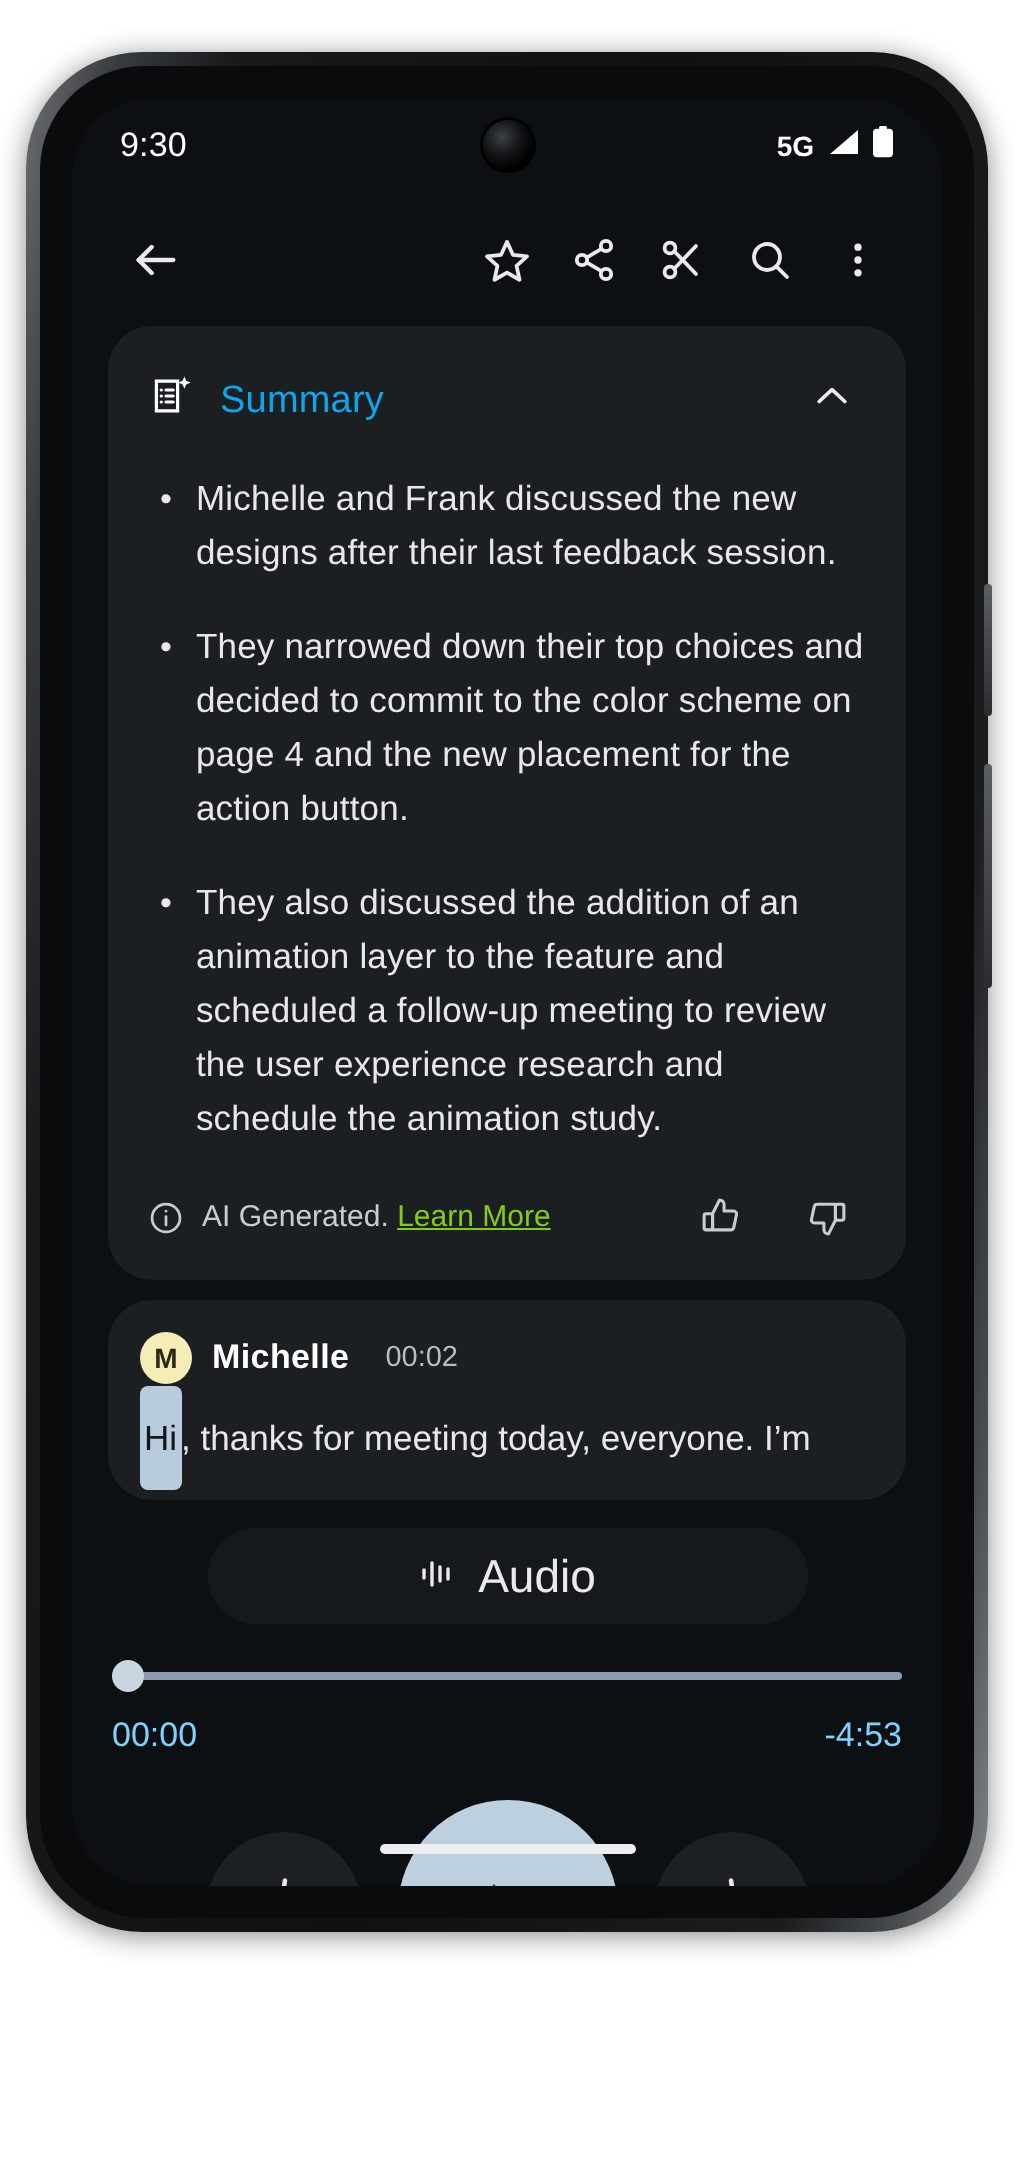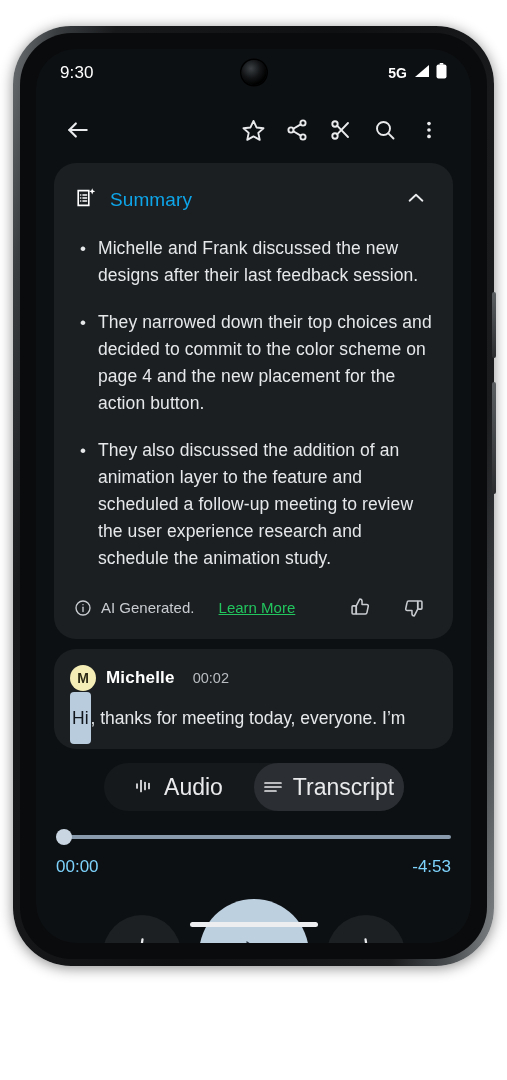--- a/index.html
+++ b/index.html
@@ -91,21 +91,21 @@
   }
   .bullet-text{
     color:#e6e8ea; font-size:17.5px; line-height:27px; letter-spacing:.1px;
   }
 
   #ai-row{
     display:flex; align-items:center; padding:4px 4px 10px 4px;
   }
   #ai-info-icon{ margin-right:9px; display:flex; }
   #ai-text{ font-size:15px; color:#c9ccd0; }
-  #ai-learn{ color:#22c55e; text-decoration:underline; cursor:pointer;margin-left:20px; }
+  #ai-learn{ color:#84cc16; text-decoration:underline; cursor:pointer; }
   #ai-actions{ margin-left:auto; display:flex; gap:30px; padding-right:8px; }
   .thumb-btn{ cursor:pointer; display:flex; }
 
   
   #transcript-card{ padding:16px 16px 18px 16px; }
   #speaker-row{ display:flex; align-items:center; gap:10px; }
   #avatar{
     width:26px; height:26px; border-radius:50%;
     background:#f5edb6; color:#2c2a16;
     font-size:14px; font-weight:600;
@@ -325,30 +325,20 @@
           <span>
             <svg width="20" height="18" viewBox="0 0 20 18" stroke="#e9eaec" stroke-width="1.7" stroke-linecap="round">
               <line x1="3" y1="7" x2="3" y2="11"></line>
               <line x1="7" y1="3.5" x2="7" y2="14.5"></line>
               <line x1="11" y1="5.5" x2="11" y2="12.5"></line>
               <line x1="15" y1="6.5" x2="15" y2="11.5"></line>
             </svg>
           </span>
           <span>Audio</span>
         </div>
-        <div class="seg active">
-          <span>
-            <svg width="20" height="16" viewBox="0 0 20 16" stroke="#e9eaec" stroke-width="1.7" stroke-linecap="round">
-              <line x1="2" y1="4" x2="18" y2="4"></line>
-              <line x1="2" y1="8" x2="18" y2="8"></line>
-              <line x1="2" y1="12" x2="13" y2="12"></line>
-            </svg>
-          </span>
-          <span>Transcript</span>
-        </div>
       </div>
 
       <div id="player">
         <div id="progress-wrap">
           <div id="progress-track"></div>
           <div id="progress-thumb"></div>
         </div>
         <div id="time-row">
           <span>00:00</span>
           <span>-4:53</span>

